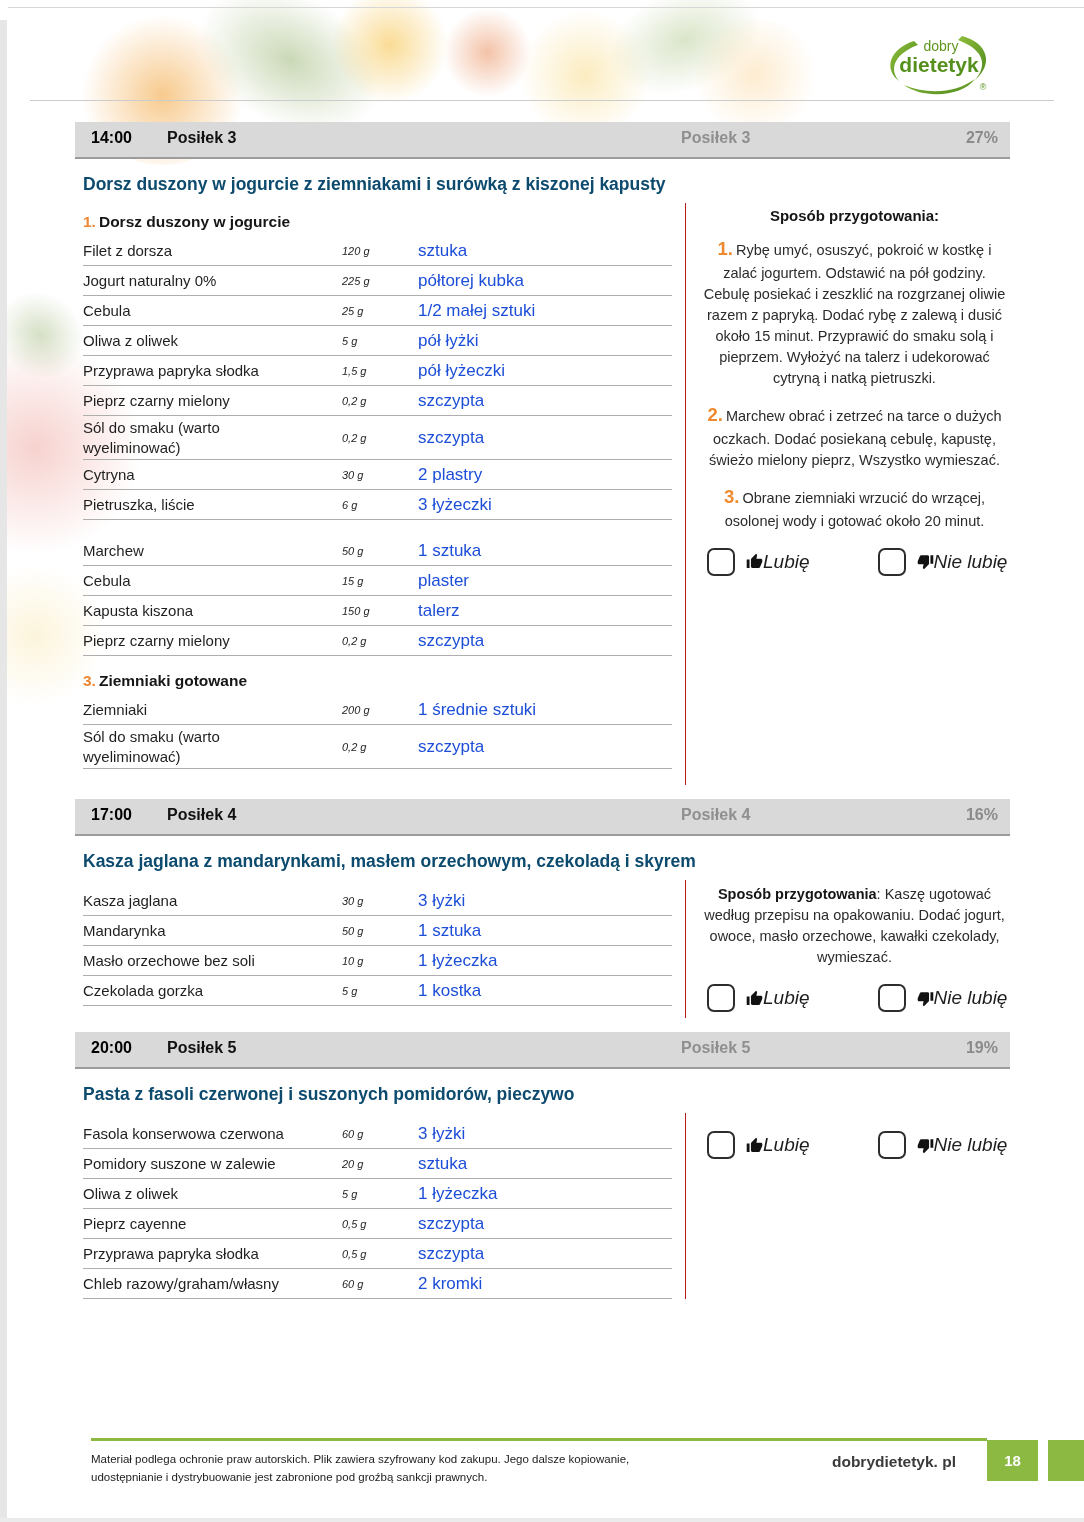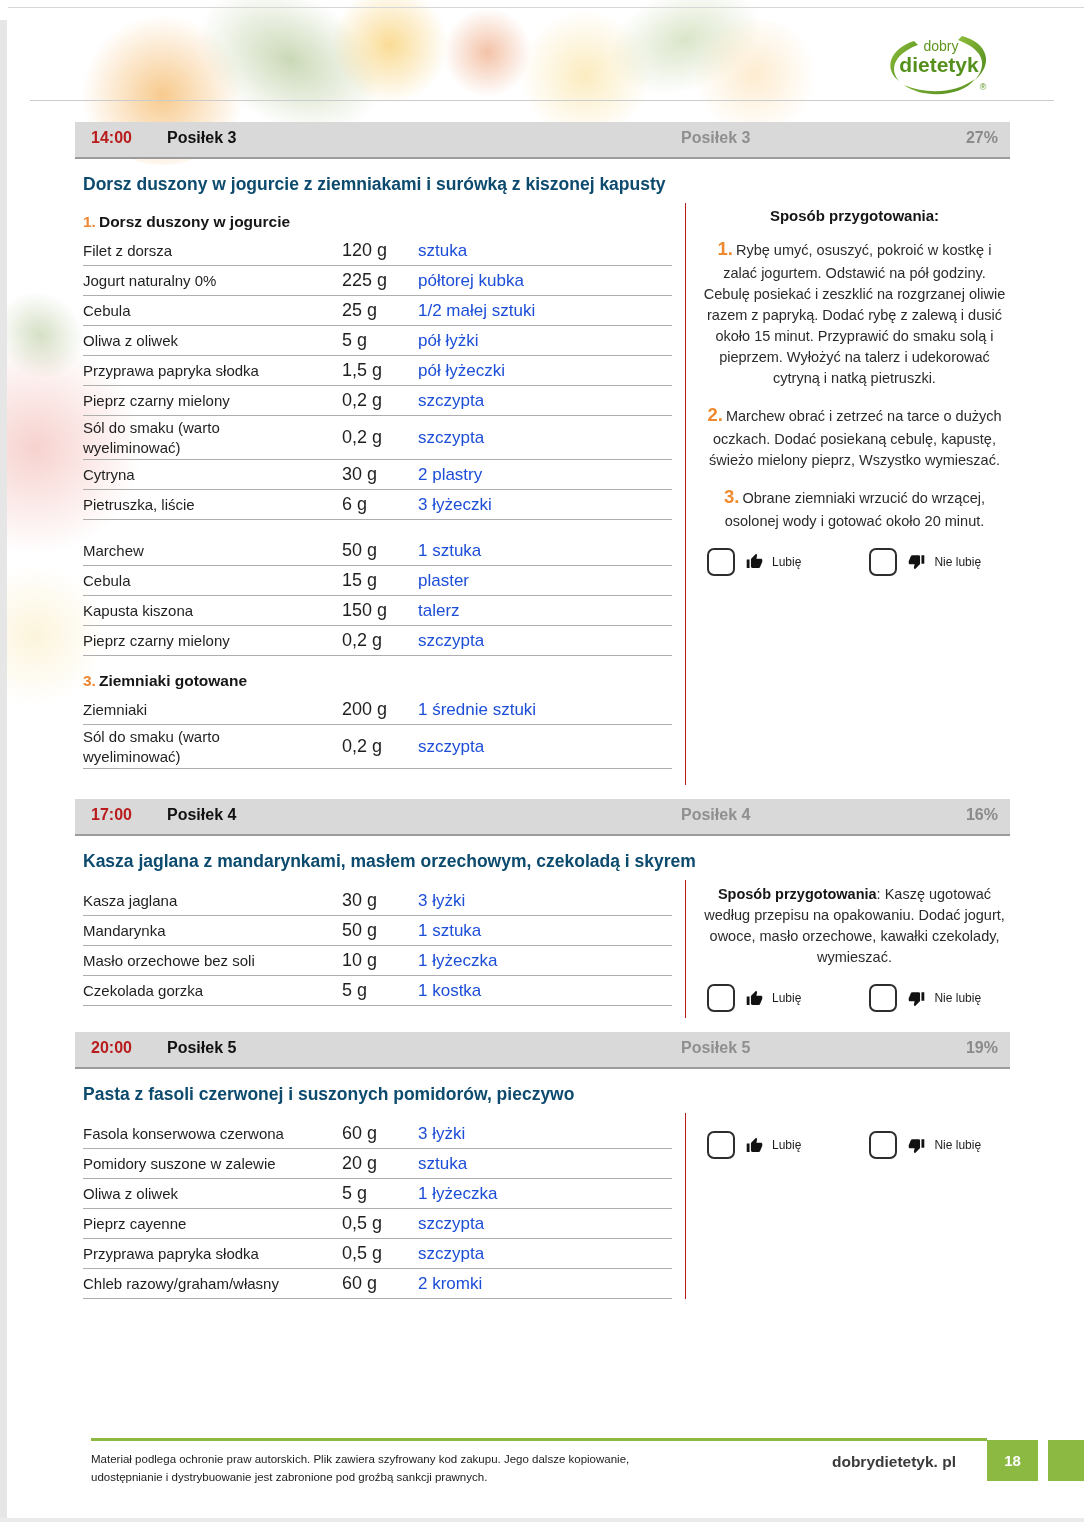--- a/index.html
+++ b/index.html
@@ -11,52 +11,52 @@
   
   .wm{position:absolute;border-radius:50%;pointer-events:none;z-index:0;}
   .top-rule{position:absolute;top:100px;left:30px;right:30px;height:1px;background:#cccccc;z-index:2;}
   .logo{position:absolute;top:28px;left:878px;width:122px;height:72px;z-index:2;}
 
   .content{position:absolute;top:122px;left:75px;width:935px;z-index:1;}
 
   .meal{margin-bottom:14px;}
   .meal-bar{position:relative;height:35px;background:#d9d9d9;border-bottom:2px solid #9c9c9c;}
   .meal-bar span{position:absolute;top:7px;font-size:16px;font-weight:bold;}
-  .mb-time{left:16px;color:#b91c1c;}
+  .mb-time{left:16px;color:#000000;}
   .mb-name{left:92px;color:#111;}
   .mb-right{left:606px;color:#8f8f8f;}
   .mb-pct{right:12px;color:#8a8a8a;}
   .meal-title{font-size:17.5px;font-weight:bold;color:#0c4a6e;margin:15px 0 8px 8px;}
 
   .meal-body{display:flex;align-items:stretch;}
   .col-left{width:597px;flex:none;}
   .col-right{flex:1;margin-left:13px;border-left:1px solid #b91c1c;padding:2px 0 0 13px;text-align:center;}
 
   .sec-head{font-size:15.5px;font-weight:bold;margin:10px 0 5px 8px;color:#161616;}
   .sec-head .num{color:#ed8733;margin-right:3px;}
   .ing-table{margin-left:8px;}
   .ing-row{display:flex;align-items:center;border-bottom:1px solid #aeaeae;min-height:25px;padding:2px 0;}
   .ing-name{width:259px;padding-right:44px;box-sizing:border-box;font-size:15px;line-height:1.3;}
-  .ing-amt{width:76px;font-size:18px;}
+  .ing-amt{width:76px;font-size:11px;font-style:italic;}
   .ing-note{flex:1;font-size:17px;color:#1d4ed8;}
   .sec{margin-bottom:16px;}
 
   .prep-head{font-size:15px;font-weight:bold;margin:2px 0 12px;color:#161616;}
   .step{font-size:14.5px;line-height:1.45;color:#2b2b2b;margin:0 0 13px;}
   .step-num{color:#f08a2e;font-weight:bold;font-size:18.5px;margin-right:3px;}
   .prep-inline{font-size:14.5px;line-height:1.45;color:#2b2b2b;margin:2px 0 14px;}
   .prep-inline b{color:#161616;}
 
   .like-row{display:flex;margin:16px 0 6px 8px;}
   .like-item{display:flex;align-items:center;}
   .like-item + .like-item{margin-left:68px;}
   .checkbox{width:24px;height:24px;border:2.5px solid #2d2d2d;border-radius:7px;background:#fff;flex:none;}
   .thumb{margin-left:11px;display:flex;align-items:center;}
   .thumb svg{width:17px;height:17px;fill:#121212;}
-  .like-label{font-size:12px;margin-left:9px;color:#1d1d1d;}
+  .like-label{font-size:19px;color:#1d1d1d;font-style:italic;}
 
   .footer{position:absolute;left:16px;right:0;top:1438px;height:68px;z-index:3;padding-left:48px;}
   .footer-line{position:absolute;left:75px;width:896px;top:0;height:3px;background:#8cb942;}
   .footer-text{position:absolute;left:75px;top:12px;width:562px;font-size:11.5px;line-height:1.6;color:#1c1c1c;}
   .footer-site{position:absolute;right:128px;top:15px;font-size:15.5px;font-weight:bold;color:#3a3a3a;}
   .page-num{position:absolute;left:971px;top:2px;width:51px;height:41px;background:#8cb942;color:#fff;
             font-size:15px;font-weight:bold;display:flex;align-items:center;justify-content:center;}
   .edge-block{position:absolute;left:1032px;top:2px;width:52px;height:41px;background:#8cb942;}
 </style>
 </head>

